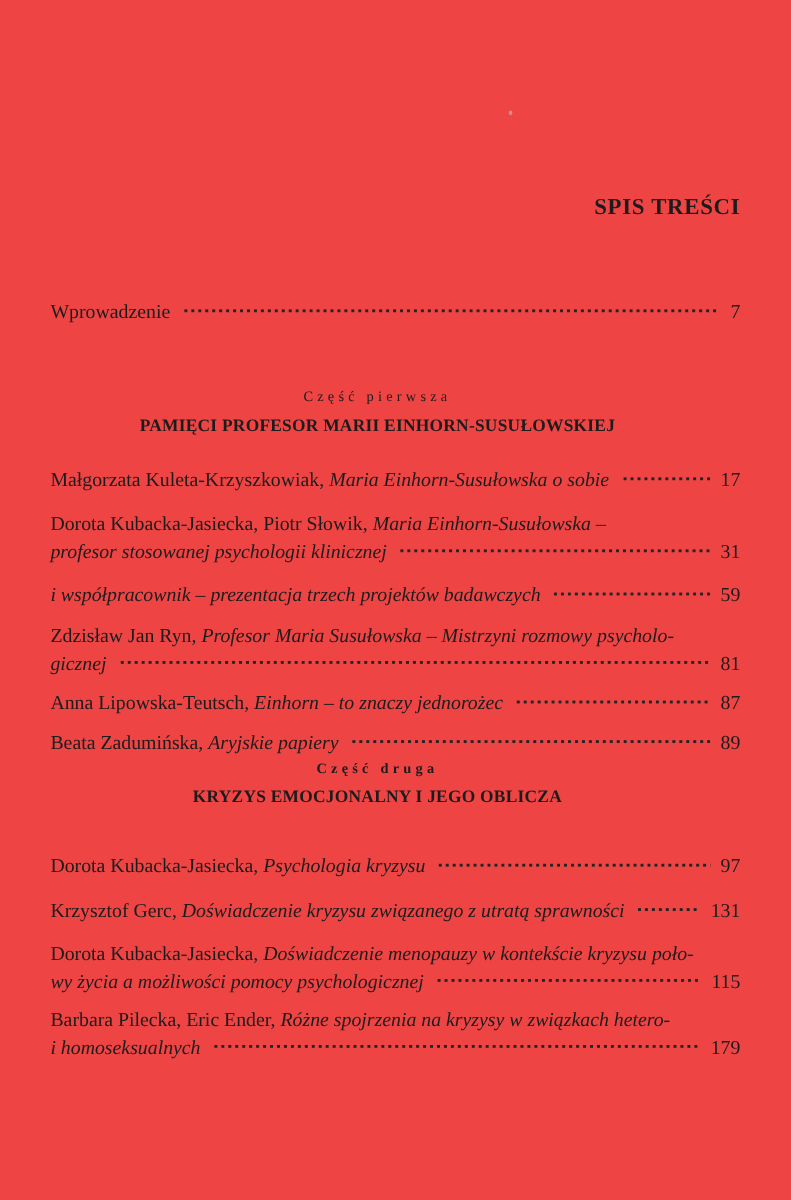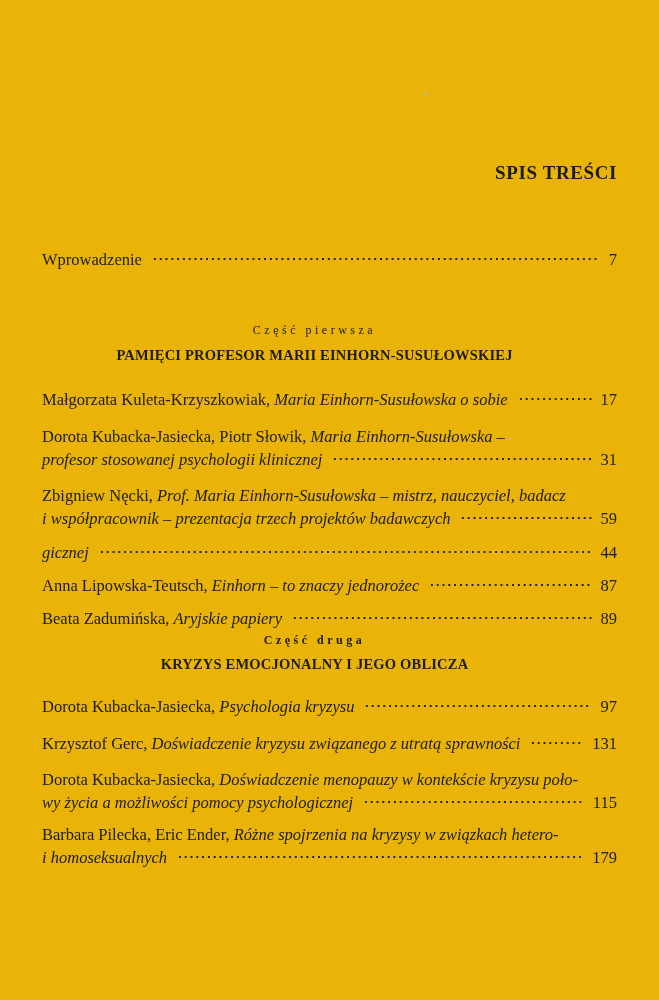--- a/index.html
+++ b/index.html
@@ -5,21 +5,21 @@
   html, body {
     margin: 0;
     padding: 0;
     background: #ffffff;
   }
   .page {
     position: relative;
     width: 659px;
     height: 1000px;
     box-sizing: border-box;
-    background: #eab308;
+    background: #ef4444;
     padding: 162px 42px 16px 42px;
     font-family: "Liberation Serif", "DejaVu Serif", serif;
     color: #1c1c1c;
     overflow: hidden;
   }
   .doc-title {
     text-align: right;
     font-weight: 700;
     font-size: 19px;
     line-height: 22px;
@@ -65,21 +65,21 @@
   .part-heading {
     text-align: center;
     padding-right: 30px;
     font-weight: 700;
     font-size: 14.5px;
     line-height: 19px;
     letter-spacing: 0.2px;
     font-family: Liberation Serif, serif;
   }
   .p1-heading { margin-bottom: 23px; }
-  .p2-heading { margin-bottom: 21px; }
+  .p2-heading { margin-bottom: 36px; }
   .kicker2 { margin-bottom: 4px; font-weight: bold; }
   .mb14 { margin-bottom: 14px; }
   .mb13 { margin-bottom: 13px; }
   .mb11 { margin-bottom: 11px; }
   .mb10 { margin-bottom: 10px; }
   .mb9  { margin-bottom: 9px; }
   .speck {
     position: absolute;
     left: 424px;
     top: 92px;
@@ -117,33 +117,33 @@
     <div class="entry-font mb13">
       <div class="line1"><span class="roman">Dorota Kubacka-Jasiecka, Piotr Słowik, </span><span class="ital">Maria Einhorn-Susułowska –</span></div>
       <div class="entry">
         <span class="etext ital">profesor stosowanej psychologii klinicznej</span>
         <span class="leader"></span>
         <span class="pagenum">31</span>
       </div>
     </div>
 
     <div class="entry-font mb11">
-      <div class="line1"><span class="roman">Zbigniew Nęcki, </span><span class="ital">Prof. Maria Einhorn-Susułowska – mistrz, nauczyciel, badacz</span></div>
       <div class="entry">
         <span class="etext ital">i współpracownik – prezentacja trzech projektów badawczych</span>
         <span class="leader"></span>
         <span class="pagenum">59</span>
       </div>
     </div>
 
     <div class="entry-font mb10">
+      <div class="line1"><span class="roman">Zdzisław Jan Ryn, </span><span class="ital">Profesor Maria Susułowska – Mistrzyni rozmowy psycholo-</span></div>
       <div class="entry">
         <span class="etext ital">gicznej</span>
         <span class="leader"></span>
-        <span class="pagenum">44</span>
+        <span class="pagenum">81</span>
       </div>
     </div>
 
     <div class="entry entry-font mb10">
       <span class="etext"><span class="roman">Anna Lipowska-Teutsch, </span><span class="ital">Einhorn – to znaczy jednorożec</span></span>
       <span class="leader"></span>
       <span class="pagenum">87</span>
     </div>
 
     <div class="entry entry-font">

